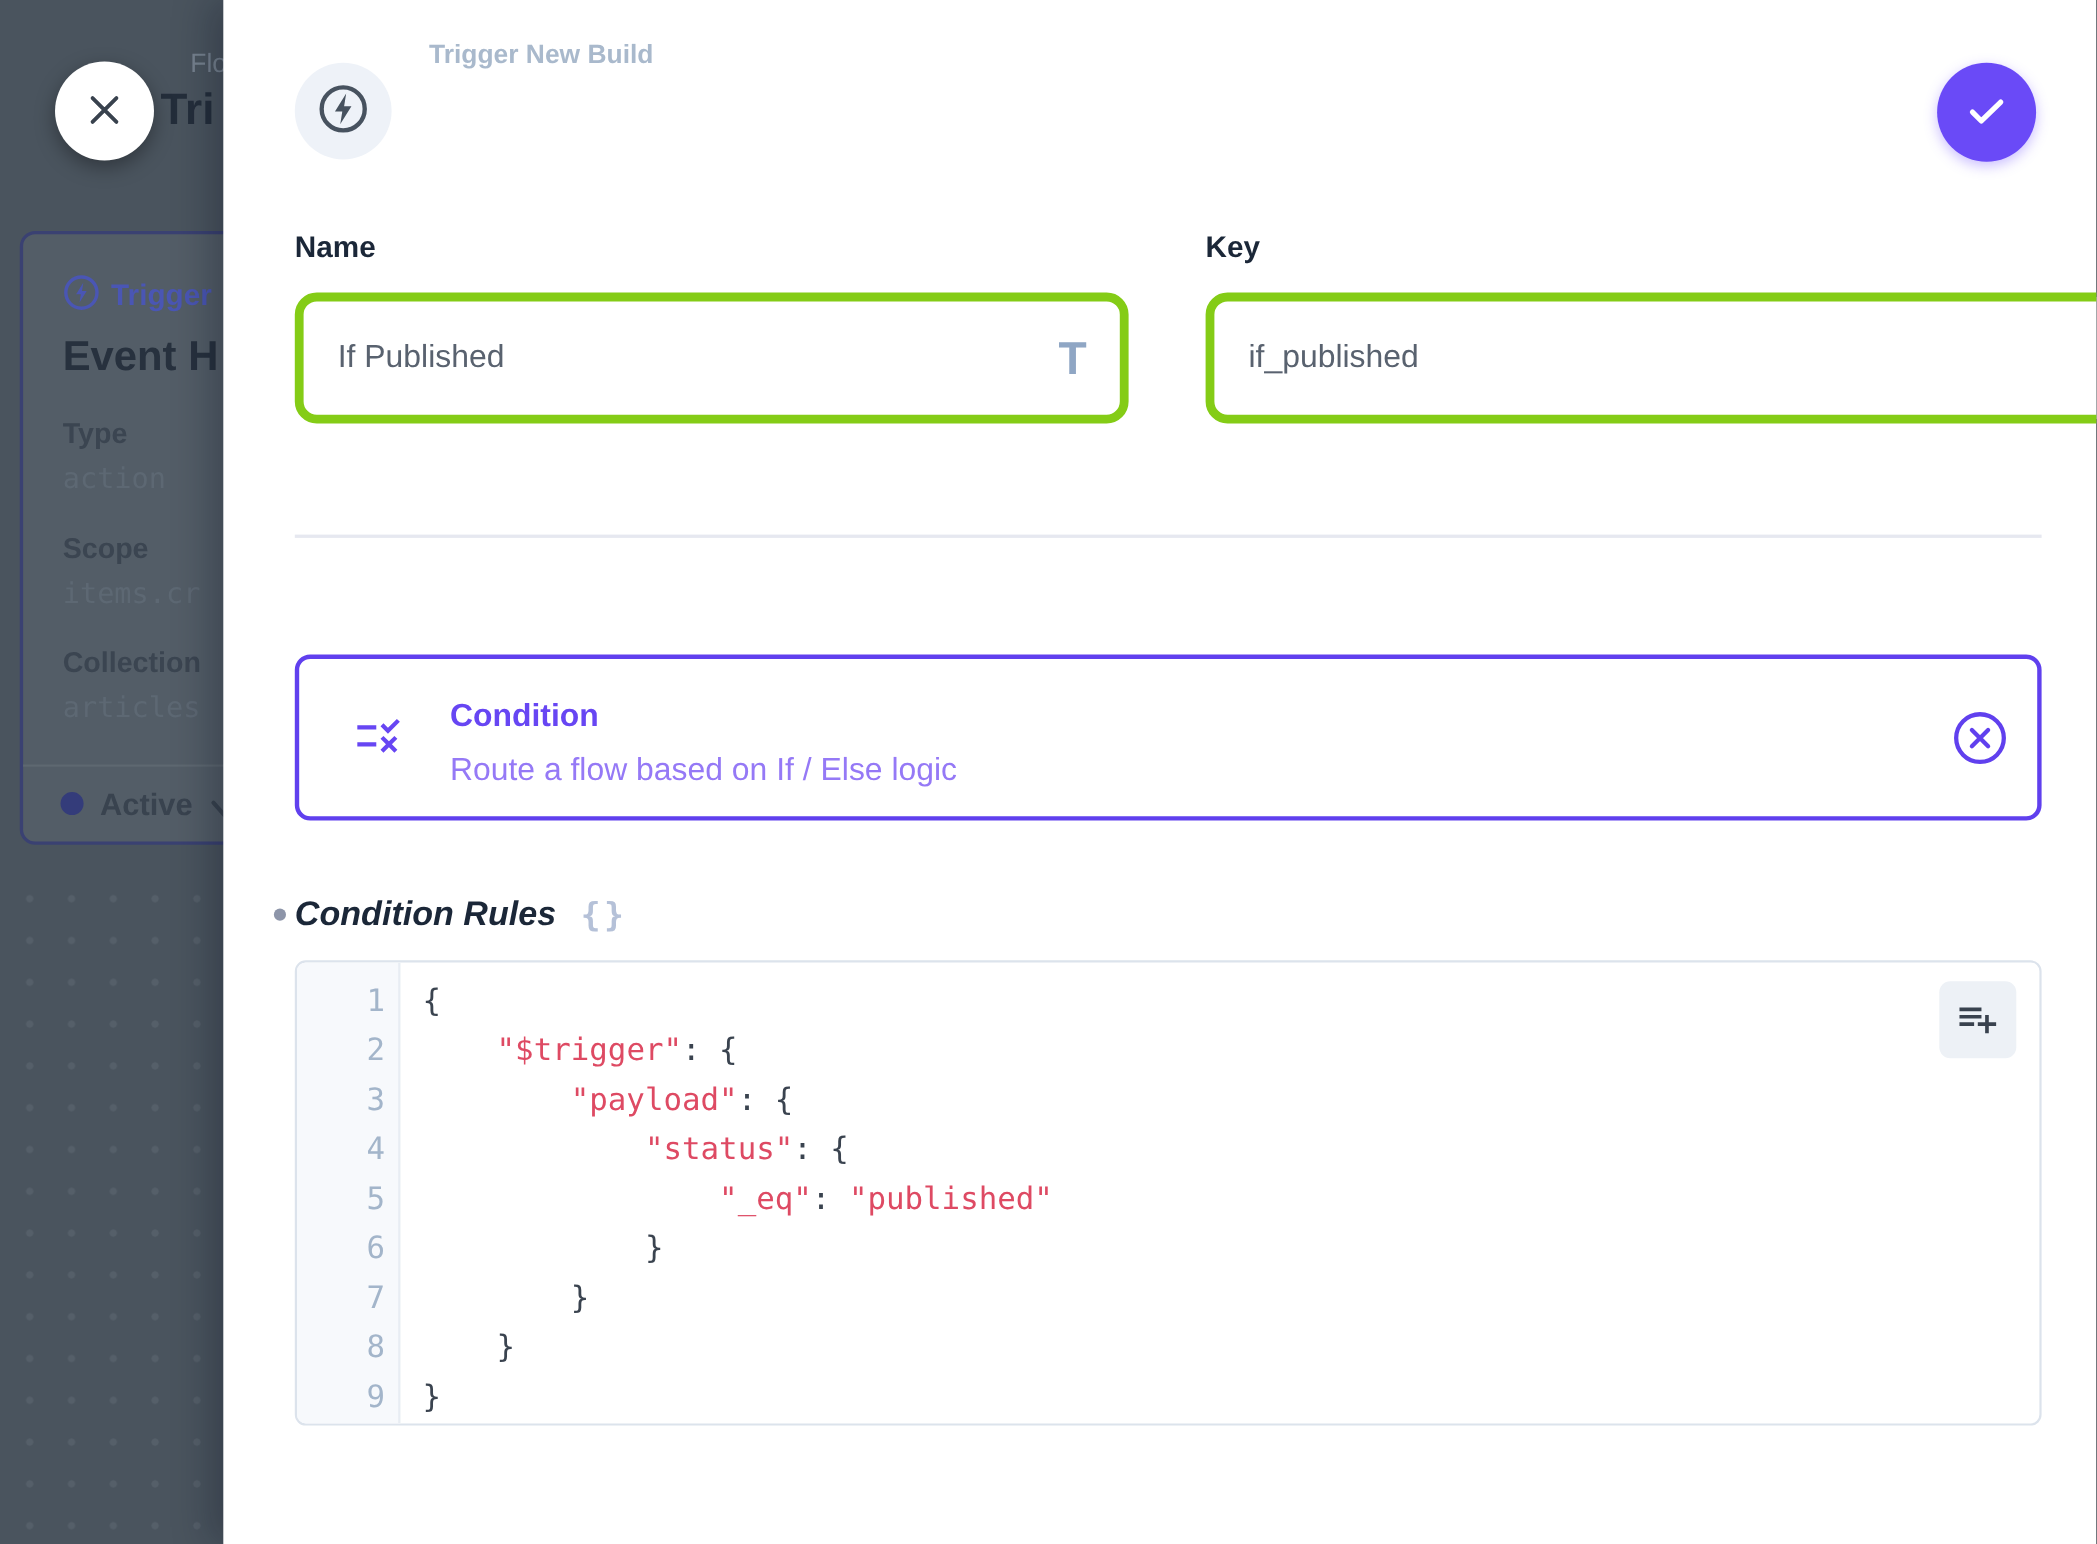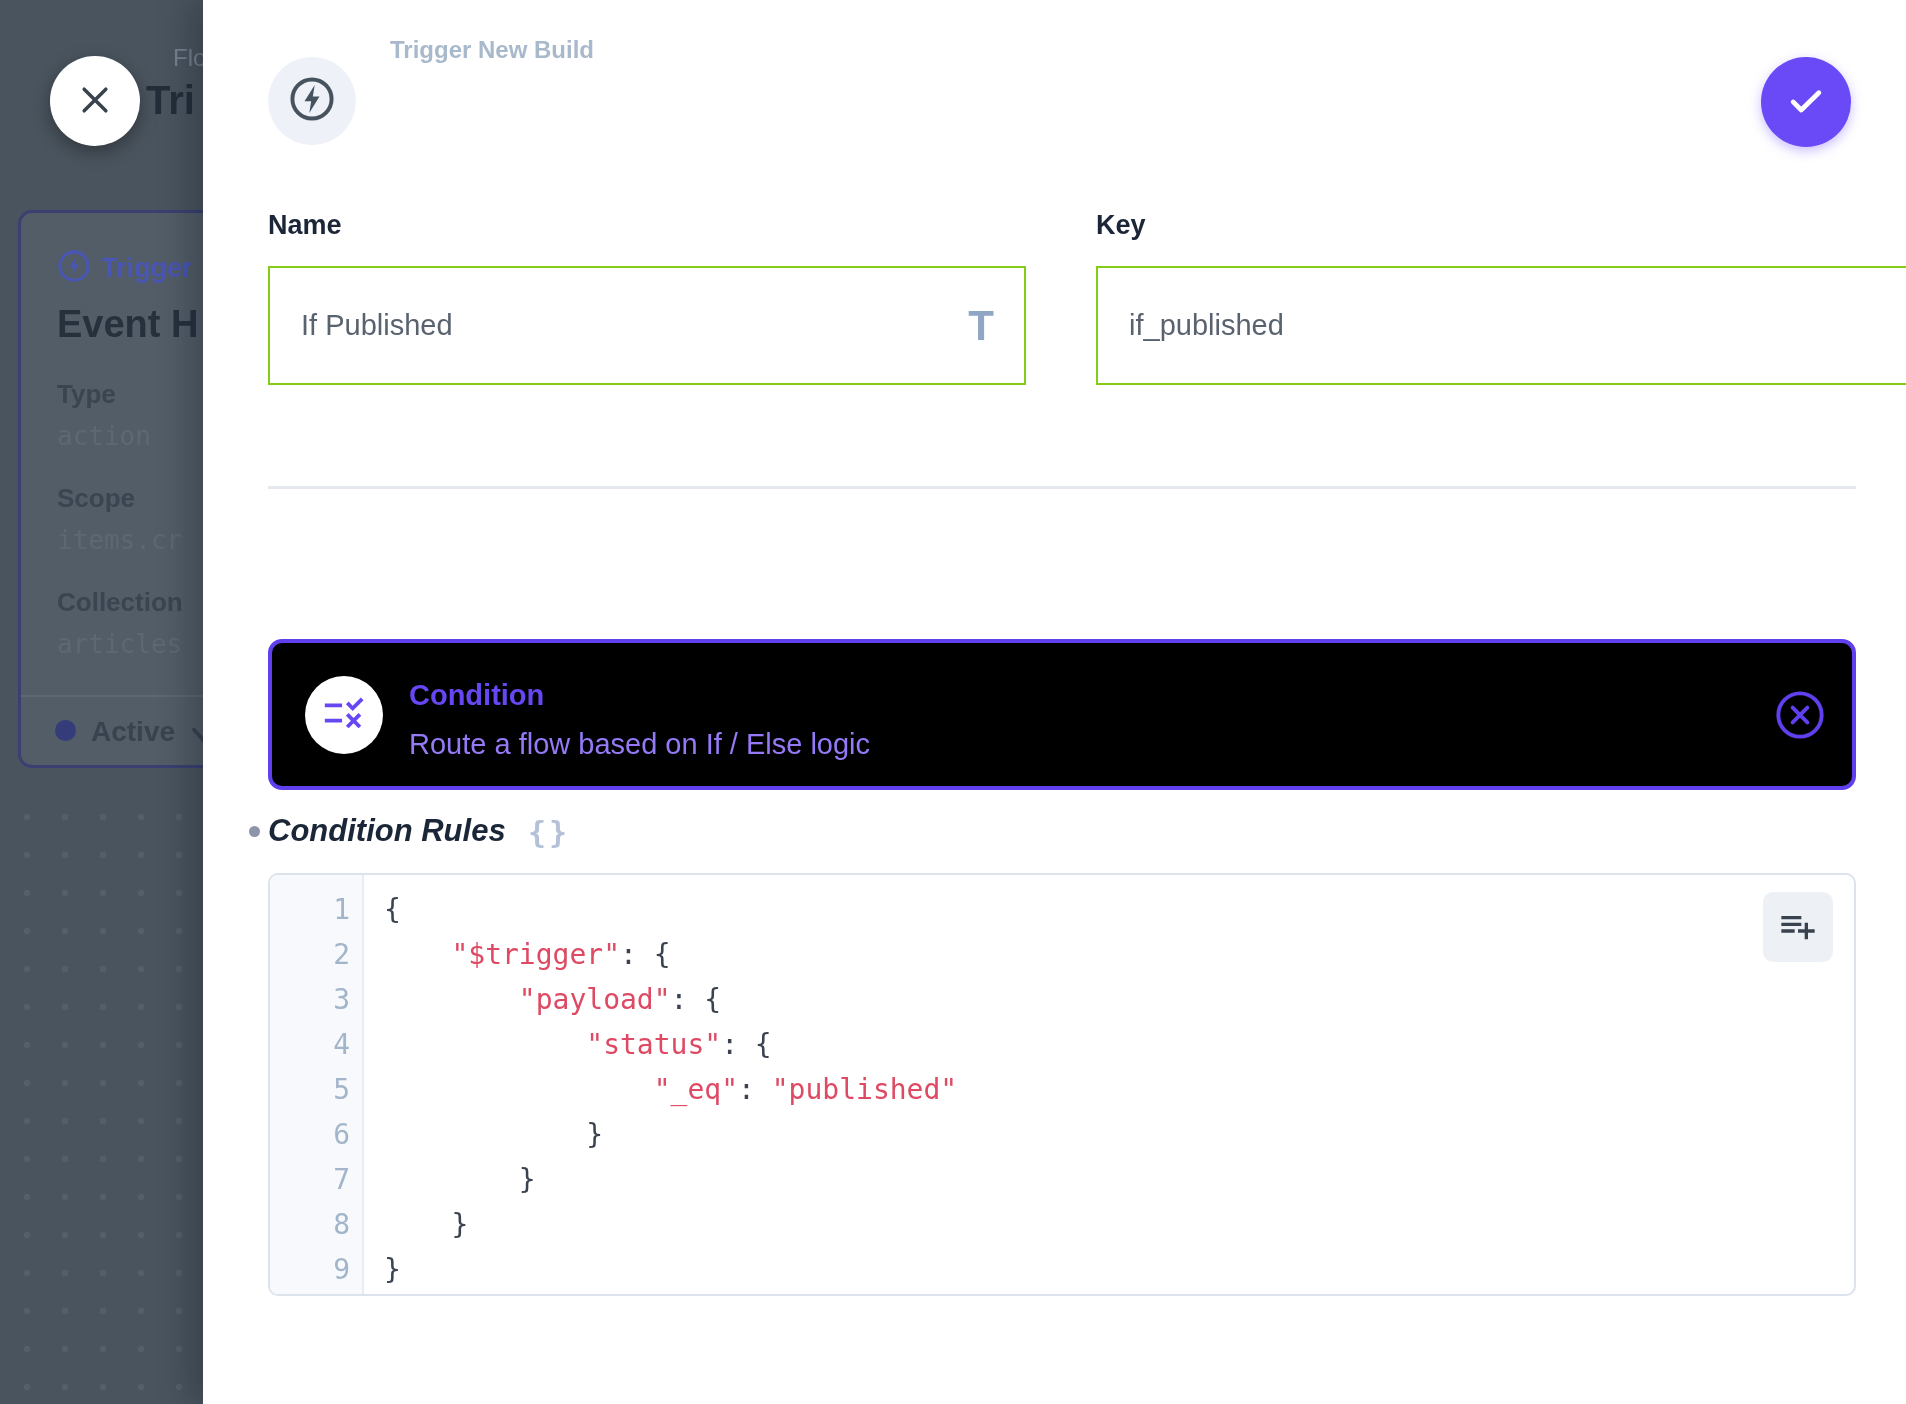--- a/index.html
+++ b/index.html
@@ -34,31 +34,31 @@
   .supertitle{left:390px;top:36px;font-size:24px;font-weight:600;color:#a9b9cc;}
   .pagetitle{left:388px;top:72px;font-size:42px;font-weight:700;color:#1b2738;letter-spacing:.2px;}
   .save-btn{left:1761px;top:57px;width:90px;height:90px;border-radius:50%;background:#6a4af7;border:none;
     display:flex;align-items:center;justify-content:center;cursor:pointer;
     box-shadow:0 4px 12px rgba(102,68,255,.35);}
   .close-btn{left:50px;top:56px;width:90px;height:90px;border-radius:50%;background:#ffffff;border:none;
     display:flex;align-items:center;justify-content:center;cursor:pointer;z-index:4;
     box-shadow:0 6px 18px rgba(0,0,0,.35);}
 
   .fld-label{top:208px;height:34px;line-height:34px;font-size:27px;font-weight:700;color:#1b2738;}
-  .fld-input{top:266px;height:119px;box-sizing:border-box;border:2px solid #84cc16;border-radius:0;
+  .fld-input{top:266px;height:119px;box-sizing:border-box;border:8px solid #84cc16;border-radius:20px;
     background:#fff;}
   .fld-input input{position:absolute;left:31px;top:0;width:calc(100% - 120px);height:100%;border:none;outline:none;
     font-family:"Liberation Sans",sans-serif;font-size:29px;color:#59626f;background:transparent;padding:0;}
   .fld-ico{position:absolute;right:30px;top:50%;transform:translateY(-50%);}
   .t-glyph{font-size:42px;font-weight:600;color:#8fa6c4;line-height:42px;}
 
   .divider{left:268px;top:486px;width:1588px;height:3px;background:#e6e8f0;}
 
   .cond{left:268px;top:595px;width:1588px;height:151px;box-sizing:border-box;cursor:pointer;
-    background:#000000;border:4px solid #6040ee;border-radius:14px;margin-top:44px;}
+    background:#ffffff;border:4px solid #6040ee;border-radius:14px;}
   .cond-circle{left:33px;top:33px;width:78px;height:78px;border-radius:50%;background:#ffffff;
     display:flex;align-items:center;justify-content:center;}
   .cond-title{left:137px;top:36px;font-size:29px;font-weight:600;color:#6746f3;}
   .cond-sub{left:137px;top:85px;font-size:29px;font-weight:400;color:#9579f6;}
   .cond-x{left:1502px;top:46px;cursor:pointer;}
 
   .rules-dot{left:249px;top:826px;width:11px;height:11px;border-radius:50%;background:#8d95a9;}
   .rules-label{left:268px;top:813px;font-size:31px;font-weight:700;color:#1b2738;font-style:italic;}
   .rules-braces{left:528px;top:815px;font-size:30px;font-weight:600;color:#b5c1d8;
     font-family:"DejaVu Sans Mono",monospace;letter-spacing:3px;}

